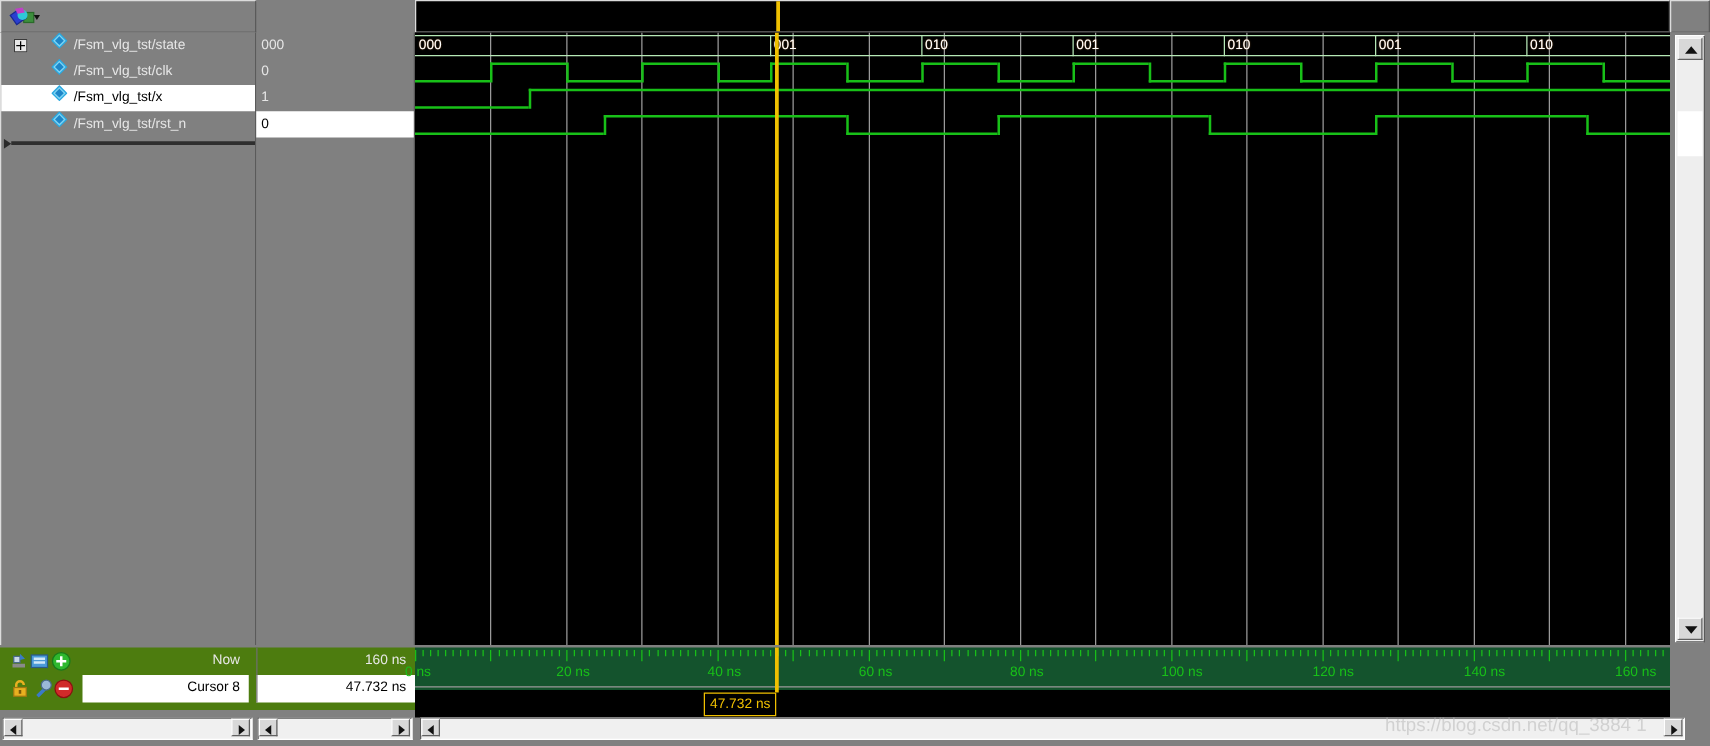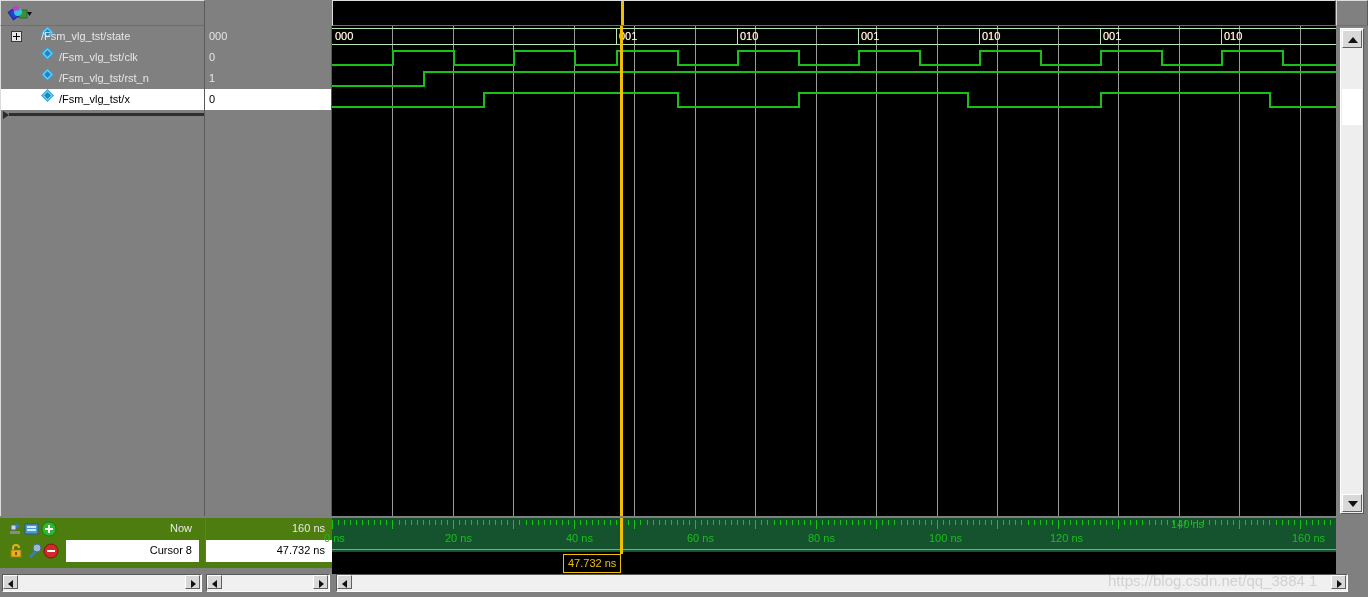--- a/index.html
+++ b/index.html
@@ -127,45 +127,45 @@
   </div>
 
   <div class="names" id="names">
       <div class="name-row">
         <span class="expand"></span>
         <svg class="dmd" style="left:40px;top:0px" width="13" height="13" viewBox="0 0 13 13">
           <path d="M6.5 0 L13 6.5 L6.5 13 L0 6.5 Z" fill="#29a8e0"></path>
           <path d="M6.5 1.5 L11.5 6.5 L6.5 11.5 L1.5 6.5 Z" fill="#7fd4f4"></path>
           <path d="M6.5 3 L10 6.5 L6.5 10 L3 6.5 Z" fill="#1e86c8"></path>
         </svg>
-        <span class="nm" style="left:40px">/Fsm_vlg_tst/state</span>
+        <span class="nm" style="left:58px">/Fsm_vlg_tst/state</span>
       </div>
       <div class="name-row">
         <svg class="dmd" style="left:40px;top:0px" width="13" height="13" viewBox="0 0 13 13">
           <path d="M6.5 0 L13 6.5 L6.5 13 L0 6.5 Z" fill="#29a8e0"></path>
           <path d="M6.5 1.5 L11.5 6.5 L6.5 11.5 L1.5 6.5 Z" fill="#7fd4f4"></path>
           <path d="M6.5 3 L10 6.5 L6.5 10 L3 6.5 Z" fill="#1e86c8"></path>
         </svg>
         <span class="nm" style="left:58px">/Fsm_vlg_tst/clk</span>
       </div>
+      <div class="name-row sel">
+        <svg class="dmd" style="left:40px;top:0px" width="13" height="13" viewBox="0 0 13 13">
+          <path d="M6.5 0 L13 6.5 L6.5 13 L0 6.5 Z" fill="#29a8e0"></path>
+          <path d="M6.5 1.5 L11.5 6.5 L6.5 11.5 L1.5 6.5 Z" fill="#7fd4f4"></path>
+          <path d="M6.5 3 L10 6.5 L6.5 10 L3 6.5 Z" fill="#1e86c8"></path>
+        </svg>
+        <span class="nm" style="left:58px">/Fsm_vlg_tst/x</span>
+      </div>
       <div class="name-row">
         <svg class="dmd" style="left:40px;top:0px" width="13" height="13" viewBox="0 0 13 13">
           <path d="M6.5 0 L13 6.5 L6.5 13 L0 6.5 Z" fill="#29a8e0"></path>
           <path d="M6.5 1.5 L11.5 6.5 L6.5 11.5 L1.5 6.5 Z" fill="#7fd4f4"></path>
           <path d="M6.5 3 L10 6.5 L6.5 10 L3 6.5 Z" fill="#1e86c8"></path>
         </svg>
         <span class="nm" style="left:58px">/Fsm_vlg_tst/rst_n</span>
-      </div>
-      <div class="name-row sel">
-        <svg class="dmd" style="left:40px;top:0px" width="13" height="13" viewBox="0 0 13 13">
-          <path d="M6.5 0 L13 6.5 L6.5 13 L0 6.5 Z" fill="#29a8e0"></path>
-          <path d="M6.5 1.5 L11.5 6.5 L6.5 11.5 L1.5 6.5 Z" fill="#7fd4f4"></path>
-          <path d="M6.5 3 L10 6.5 L6.5 10 L3 6.5 Z" fill="#1e86c8"></path>
-        </svg>
-        <span class="nm" style="left:58px">/Fsm_vlg_tst/x</span>
       </div>
       <div class="names-scroll" style="top:84px">
         <div class="trk"></div>
         <svg class="hnd" viewBox="0 0 7 9">
           <path d="M0 0 L6 4 L0 8 Z" fill="#2a2a2a"></path>
         </svg>
       </div>
     </div>
 
   <div class="vals" id="vals">
@@ -494,21 +494,21 @@
       <div class="tick" style="left:992px;top:2px;height:5px"></div>
       <div class="tick" style="left:998px;top:2px;height:5px"></div>
       <div class="tick" style="left:1004px;top:2px;height:5px"></div>
       <div class="tlbl" style="left:-8px;top:14px">0 ns</div>
       <div class="tlbl" style="left:113px;top:14px">20 ns</div>
       <div class="tlbl" style="left:234px;top:14px">40 ns</div>
       <div class="tlbl" style="left:355px;top:14px">60 ns</div>
       <div class="tlbl" style="left:476px;top:14px">80 ns</div>
       <div class="tlbl" style="left:597px;top:14px">100 ns</div>
       <div class="tlbl" style="left:718px;top:14px">120 ns</div>
-      <div class="tlbl" style="left:839px;top:0">140 ns</div>
+      <div class="tlbl" style="left:839px;top:14px">140 ns</div>
       <div class="tlbl" style="left:960px;top:14px">160 ns</div>
       <div class="ruler-sep"></div>
       <div class="cursorline" style="left:288px;height:34px;"></div>
     </div>
   <div class="curband" id="curband">
       <div class="curtick" style="left:288px"></div>
       <div class="curbox" style="left:231px">47.732 ns</div>
     </div>
   <div class="rulright"></div>
 

